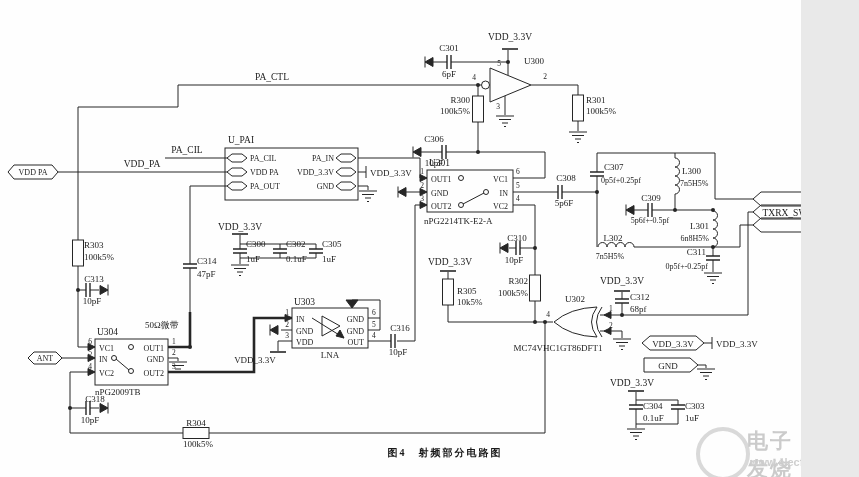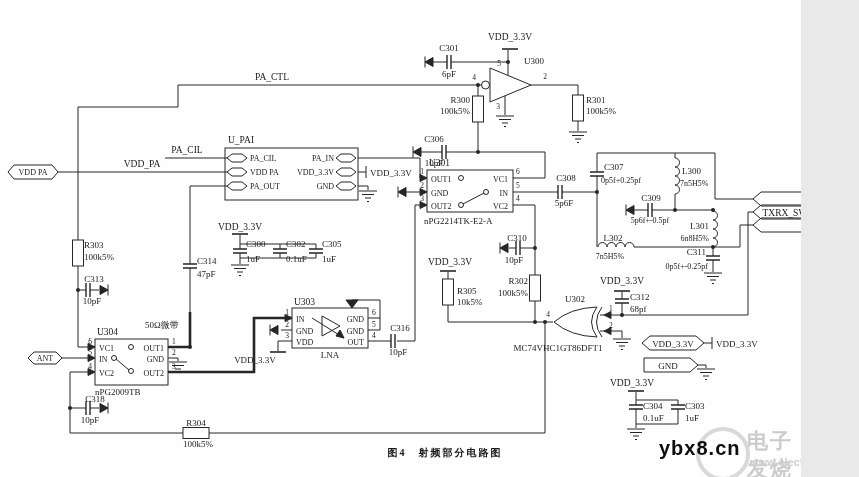--- a/index.html
+++ b/index.html
@@ -353,16 +353,15 @@
     <text class="t s9 m" x="330" y="358">LNA</text>
     <text class="t s9 m" x="255" y="363">VDD_3.3V</text>
     <text class="t s9 m" x="400" y="331">C316</text>
     <text class="t s9 m" x="398" y="355">10pF</text>
   </g>
 </svg>
 
 <div class="caption">图4　射频部分电路图</div>
 
 <div class="wm-ring"></div>
-<div class="wm-site">ybx8.cn</div>
 <div class="wm-brand">电子发烧友</div>
 <div class="wm-url">www.elecfans.com</div>
 </div>
 
 </body></html>

